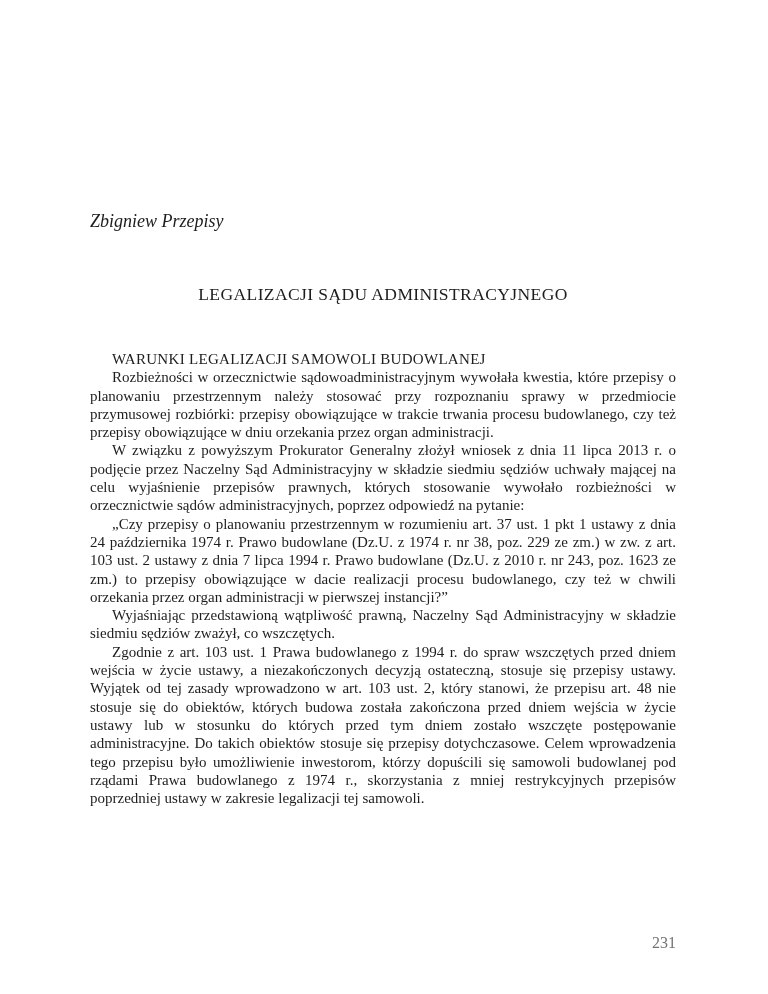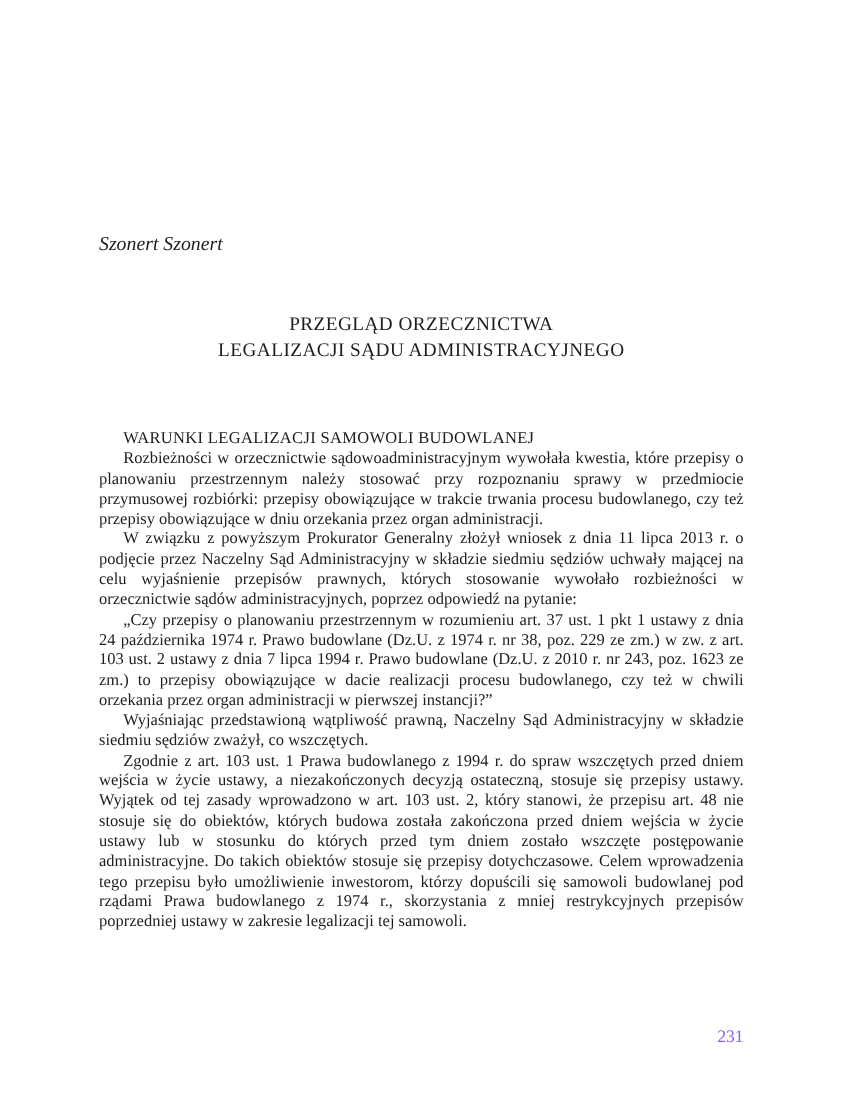--- a/index.html
+++ b/index.html
@@ -33,50 +33,49 @@
   .title {
     margin: 50px 0 0 0;
     font-weight: normal;
     text-align: center;
     font-size: 17.5px;
     line-height: 24px;
     letter-spacing: 0.4px;
   }
   .title-line { display: block; }
   .body-text {
-    margin-top: 60px;
+    margin-top: 44px;
     font-size: 15px;
     line-height: 18.3px;
     text-align: justify;
   }
   .body-text p {
     margin: 0;
     text-indent: 22px;
   }
   .section-heading {
     letter-spacing: 0.3px;
   }
   .page-number {
     position: absolute;
     right: 92px;
     bottom: 42px;
     font-size: 16px;
-    color: #8b5cf6;
+    color: #737373;
   }
 </style>
 </head>
 <body>
 
 <div class="page">
   <div class="content">
 
-    <div class="author">Szonert Szonert</div>
+    <div class="author">Zbigniew Przepisy</div>
 
     <h1 class="title">
-      <span class="title-line">PRZEGLĄD ORZECZNICTWA</span>
       <span class="title-line">LEGALIZACJI SĄDU ADMINISTRACYJNEGO</span>
     </h1>
 
     <div class="body-text">
       <p class="section-heading">WARUNKI LEGALIZACJI SAMOWOLI BUDOWLANEJ</p>
       <p>Rozbieżności w orzecznictwie sądowoadministracyjnym wywołała kwestia, które przepisy o planowaniu przestrzennym należy stosować przy rozpoznaniu sprawy w przedmiocie przymusowej rozbiórki: przepisy obowiązujące w trakcie trwania procesu budowlanego, czy też przepisy obowiązujące w dniu orzekania przez organ administracji.</p>
       <p>W związku z powyższym Prokurator Generalny złożył wniosek z dnia 11 lipca 2013 r. o podjęcie przez Naczelny Sąd Administracyjny w składzie siedmiu sędziów uchwały mającej na celu wyjaśnienie przepisów prawnych, których stosowanie wywołało rozbieżności w orzecznictwie sądów administracyjnych, poprzez odpowiedź na pytanie:</p>
       <p>„Czy przepisy o planowaniu przestrzennym w rozumieniu art. 37 ust. 1 pkt 1 ustawy z dnia 24 października 1974 r. Prawo budowlane (Dz.U. z 1974 r. nr 38, poz. 229 ze zm.) w zw. z art. 103 ust. 2 ustawy z dnia 7 lipca 1994 r. Prawo budowlane (Dz.U. z 2010 r. nr 243, poz. 1623 ze zm.) to przepisy obowiązujące w dacie realizacji procesu budowlanego, czy też w chwili orzekania przez organ administracji w pierwszej instancji?”</p>
       <p>Wyjaśniając przedstawioną wątpliwość prawną, Naczelny Sąd Administracyjny w składzie siedmiu sędziów zważył, co wszczętych.</p>
       <p>Zgodnie z art. 103 ust. 1 Prawa budowlanego z 1994 r. do spraw wszczętych przed dniem wejścia w życie ustawy, a niezakończonych decyzją ostateczną, stosuje się przepisy ustawy. Wyjątek od tej zasady wprowadzono w art. 103 ust. 2, który stanowi, że przepisu art. 48 nie stosuje się do obiektów, których budowa została zakończona przed dniem wejścia w życie ustawy lub w stosunku do których przed tym dniem zostało wszczęte postępowanie administracyjne. Do takich obiektów stosuje się przepisy dotychczasowe. Celem wprowadzenia tego przepisu było umożliwienie inwestorom, którzy dopuścili się samowoli budowlanej pod rządami Prawa budowlanego z 1974 r., skorzystania z mniej restrykcyjnych przepisów poprzedniej ustawy w zakresie legalizacji tej samowoli.</p>

